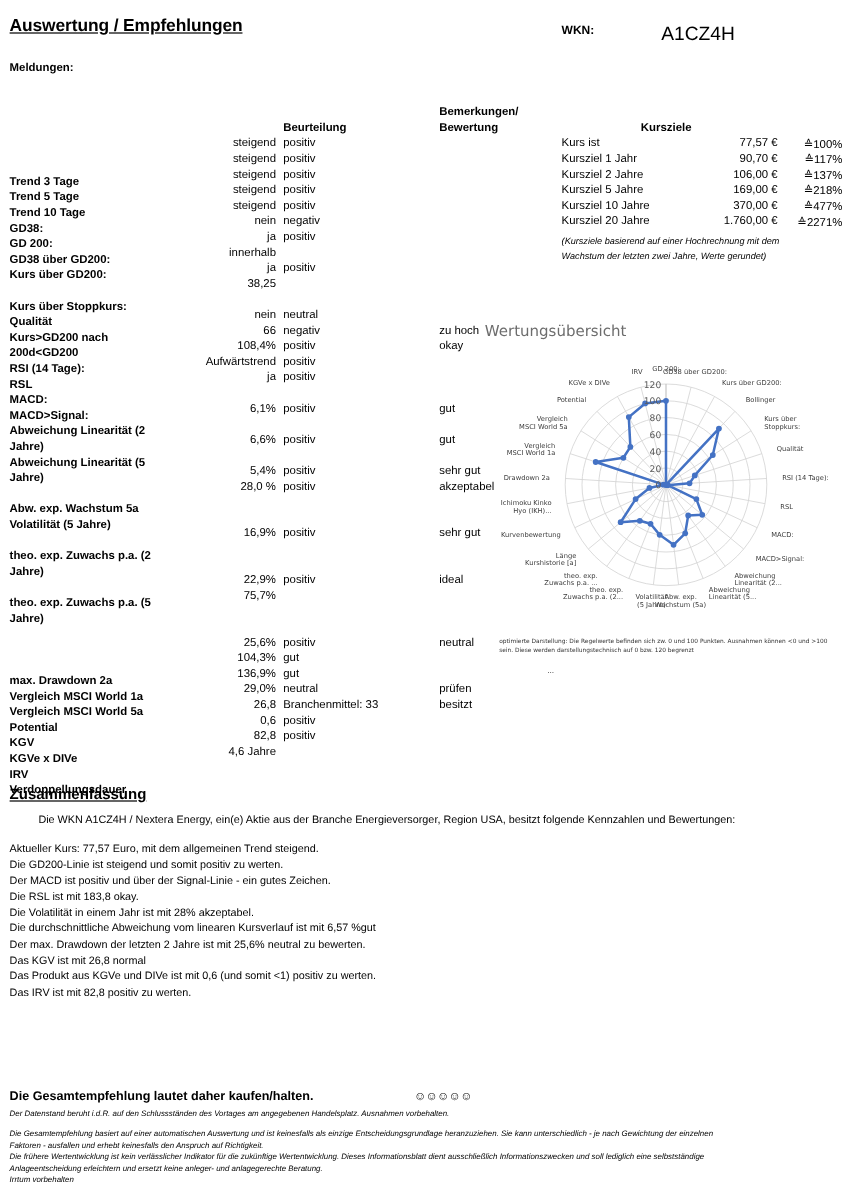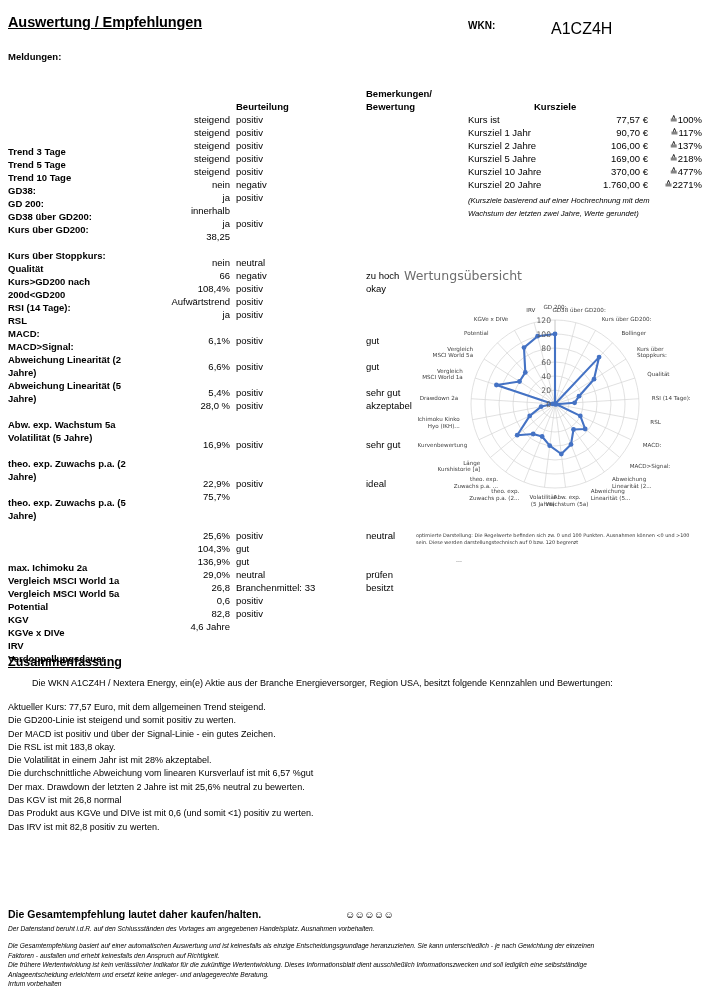--- a/index.html
+++ b/index.html
@@ -421,21 +421,21 @@
         <span class="m-rating"></span>
         <span class="m-note"></span>
       </div>
       <div class="metric-row">
         <span class="m-label"></span>
         <span class="m-value"></span>
         <span class="m-rating"></span>
         <span class="m-note"></span>
       </div>
       <div class="metric-row">
-        <span class="m-label">max. Ichimoku 2a</span>
+        <span class="m-label">max. Drawdown 2a</span>
         <span class="m-value">25,6%</span>
         <span class="m-rating">positiv</span>
         <span class="m-note">neutral</span>
       </div>
       <div class="metric-row">
         <span class="m-label">Vergleich MSCI World 1a</span>
         <span class="m-value">104,3%</span>
         <span class="m-rating">gut</span>
         <span class="m-note"></span>
       </div>

